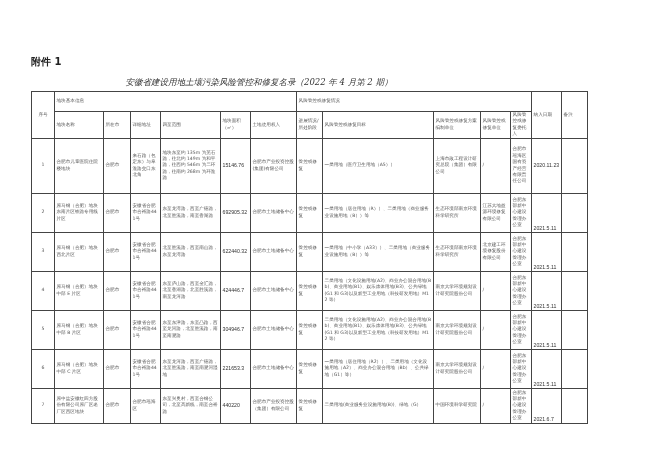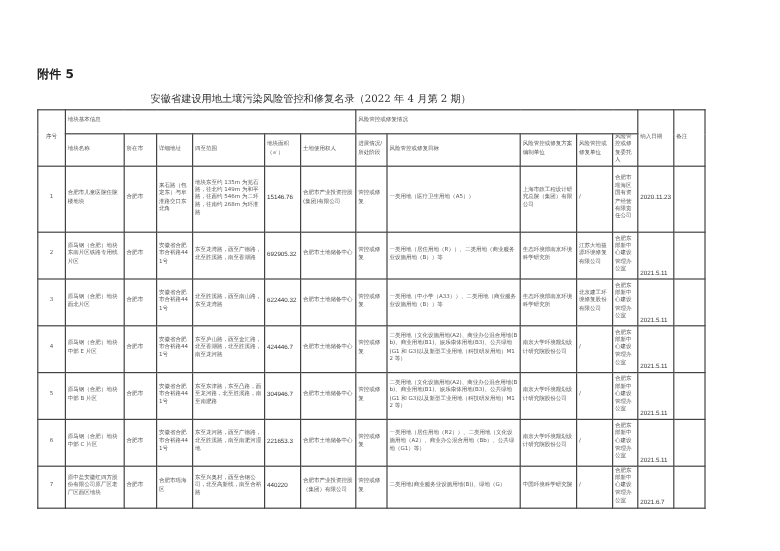--- a/index.html
+++ b/index.html
@@ -1,41 +1,41 @@
 <!DOCTYPE html>
 <html><head>
 <meta charset="utf-8">
 <style>
   html, body { margin:0; padding:0; background:#ffffff; }
   body { width:650px; height:459px; position:relative; overflow:hidden;
          font-family:"DejaVu Sans", "Liberation Sans", sans-serif; color:#333; }
   .attach { position:absolute; left:31px; top:55px; font-size:10px; font-weight:bold; color:#222; }
   .title { position:absolute; left:0; width:518px; top:77px; text-align:center;
-           font-family:"DejaVu Serif", "Liberation Serif", serif; font-size:8.5px; color:#333; }
+           font-family:"DejaVu Serif", "Liberation Serif", serif; font-size:8.5px; color:#333;font-style:italic; }
   table { position:absolute; left:31px; top:91px; border-collapse:collapse;
           table-layout:fixed; width:556px; }
   td { border:0.8px solid #444; font-size:4.6px; line-height:6.4px; color:#555;
        vertical-align:middle; padding:0 1.5px; overflow:hidden; word-break:break-all; }
   td.c { text-align:center; }
   td.num { font-family:"Liberation Sans", sans-serif; font-size:5.2px; color:#333; }
   td.bot { vertical-align:bottom; }
   tr.h1 td { height:19px; }
   tr.h2 td { height:21px; }
   tr.r1 td { height:54px; }
   tr.r2 td { height:38px; }
   tr.r3 td { height:38px; }
   tr.r4 td { height:38px; }
   tr.r5 td { height:38px; }
   tr.r6 td { height:38px; }
   tr.r7 td { height:34px; }
 </style>
 </head>
 <body>
 
-<div class="attach">附件 5</div>
+<div class="attach">附件 1</div>
 <div class="title">安徽省建设用地土壤污染风险管控和修复名录（2022 年 4 月第 2 期）</div>
 
 <table>
   <colgroup>
     <col style="width:23px">
       <col style="width:49px">
       <col style="width:27px">
       <col style="width:30px">
     <col style="width:60px">
       <col style="width:30px">

